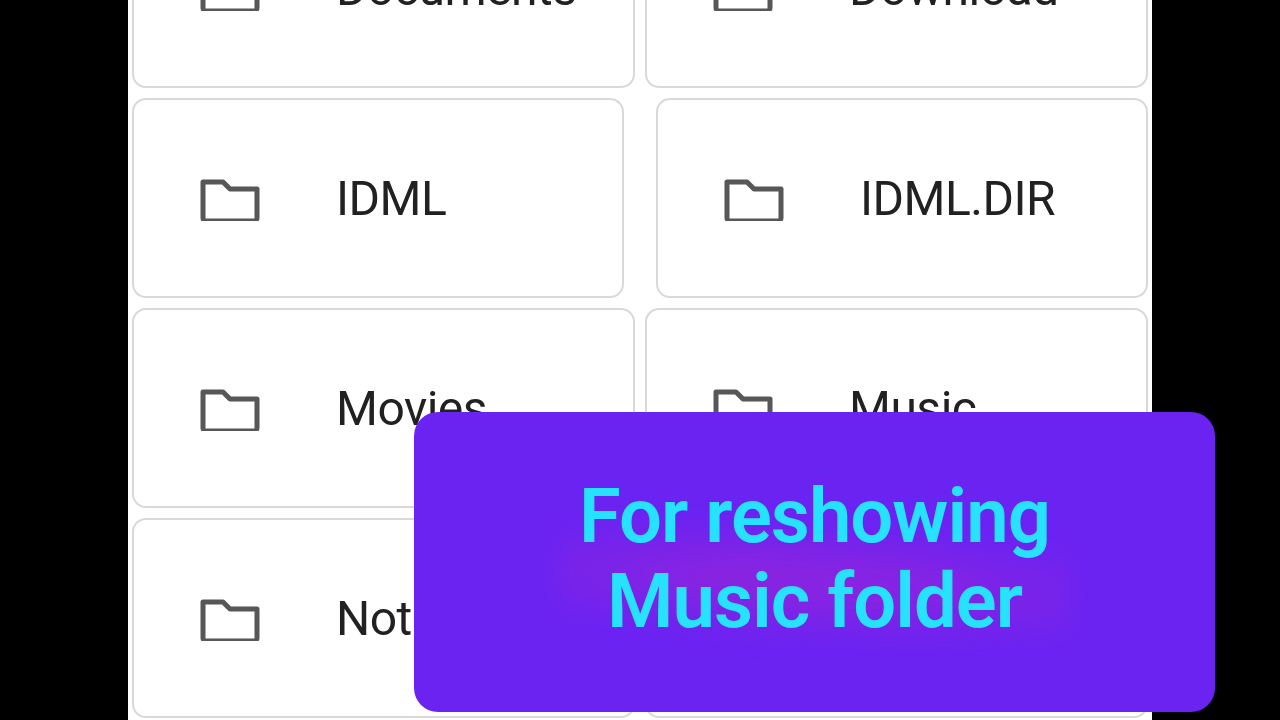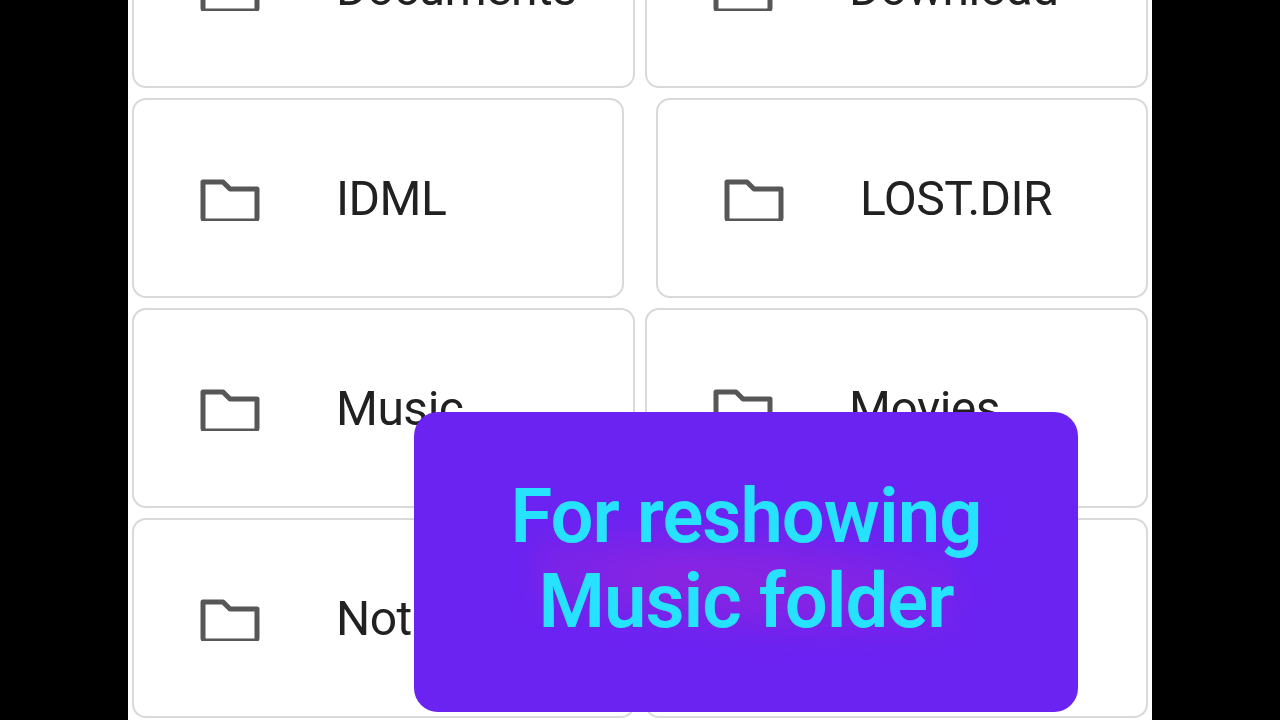--- a/index.html
+++ b/index.html
@@ -57,21 +57,21 @@
     .row-2 { top: 98px; gap: 32px; }
     
     .row-3 { top: 308px; }
     
     .row-4 { top: 518px; }
 
     .overlay {
       position: absolute;
       left: 286px;
       top: 412px;
-      width: 664px;
+      width: 801px;
       height: 300px;
       border-radius: 24px;
       background: #6b23f2;
       display: flex;
       flex-direction: column;
       align-items: center;
       justify-content: center;
       line-height: 1.12;
       text-align: center;
       padding: 8px 20px 14px;
@@ -120,36 +120,36 @@
     <div class="folder-card">
       <svg class="folder-icon" viewBox="0 0 60 46">
         <path d="M3 7 h20 l7 7 h27 v29 a3 3 0 0 1 -3 3 h-48 a3 3 0 0 1 -3 -3 z" fill="none" stroke="#575757" stroke-width="5" stroke-linejoin="round"></path>
       </svg>
       <span class="folder-label">IDML</span>
     </div>
     <div class="folder-card">
       <svg class="folder-icon" viewBox="0 0 60 46">
         <path d="M3 7 h20 l7 7 h27 v29 a3 3 0 0 1 -3 3 h-48 a3 3 0 0 1 -3 -3 z" fill="none" stroke="#575757" stroke-width="5" stroke-linejoin="round"></path>
       </svg>
-      <span class="folder-label">LOST.DIR</span>
+      <span class="folder-label">IDML.DIR</span>
     </div>
   </div>
 
   <div class="grid row-3">
     <div class="folder-card">
       <svg class="folder-icon" viewBox="0 0 60 46">
         <path d="M3 7 h20 l7 7 h27 v29 a3 3 0 0 1 -3 3 h-48 a3 3 0 0 1 -3 -3 z" fill="none" stroke="#575757" stroke-width="5" stroke-linejoin="round"></path>
       </svg>
-      <span class="folder-label">Music</span>
+      <span class="folder-label">Movies</span>
     </div>
     <div class="folder-card">
       <svg class="folder-icon" viewBox="0 0 60 46">
         <path d="M3 7 h20 l7 7 h27 v29 a3 3 0 0 1 -3 3 h-48 a3 3 0 0 1 -3 -3 z" fill="none" stroke="#575757" stroke-width="5" stroke-linejoin="round"></path>
       </svg>
-      <span class="folder-label">Movies</span>
+      <span class="folder-label">Music</span>
     </div>
   </div>
 
   <div class="grid row-4">
     <div class="folder-card">
       <svg class="folder-icon" viewBox="0 0 60 46">
         <path d="M3 7 h20 l7 7 h27 v29 a3 3 0 0 1 -3 3 h-48 a3 3 0 0 1 -3 -3 z" fill="none" stroke="#575757" stroke-width="5" stroke-linejoin="round"></path>
       </svg>
       <span class="folder-label">Notifications</span>
     </div>

